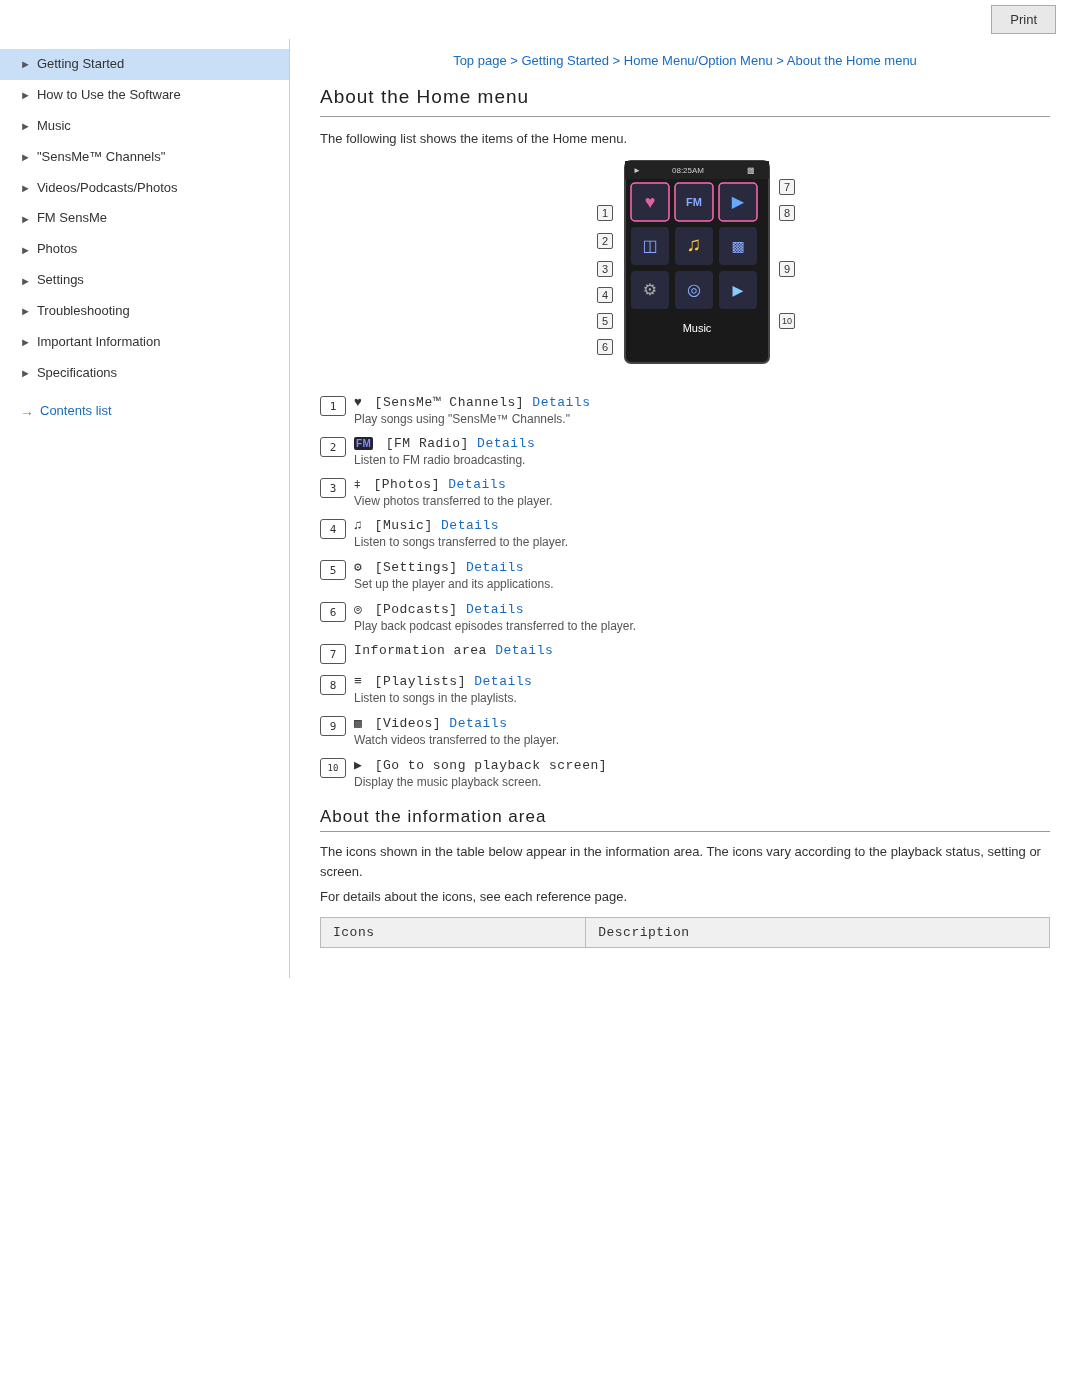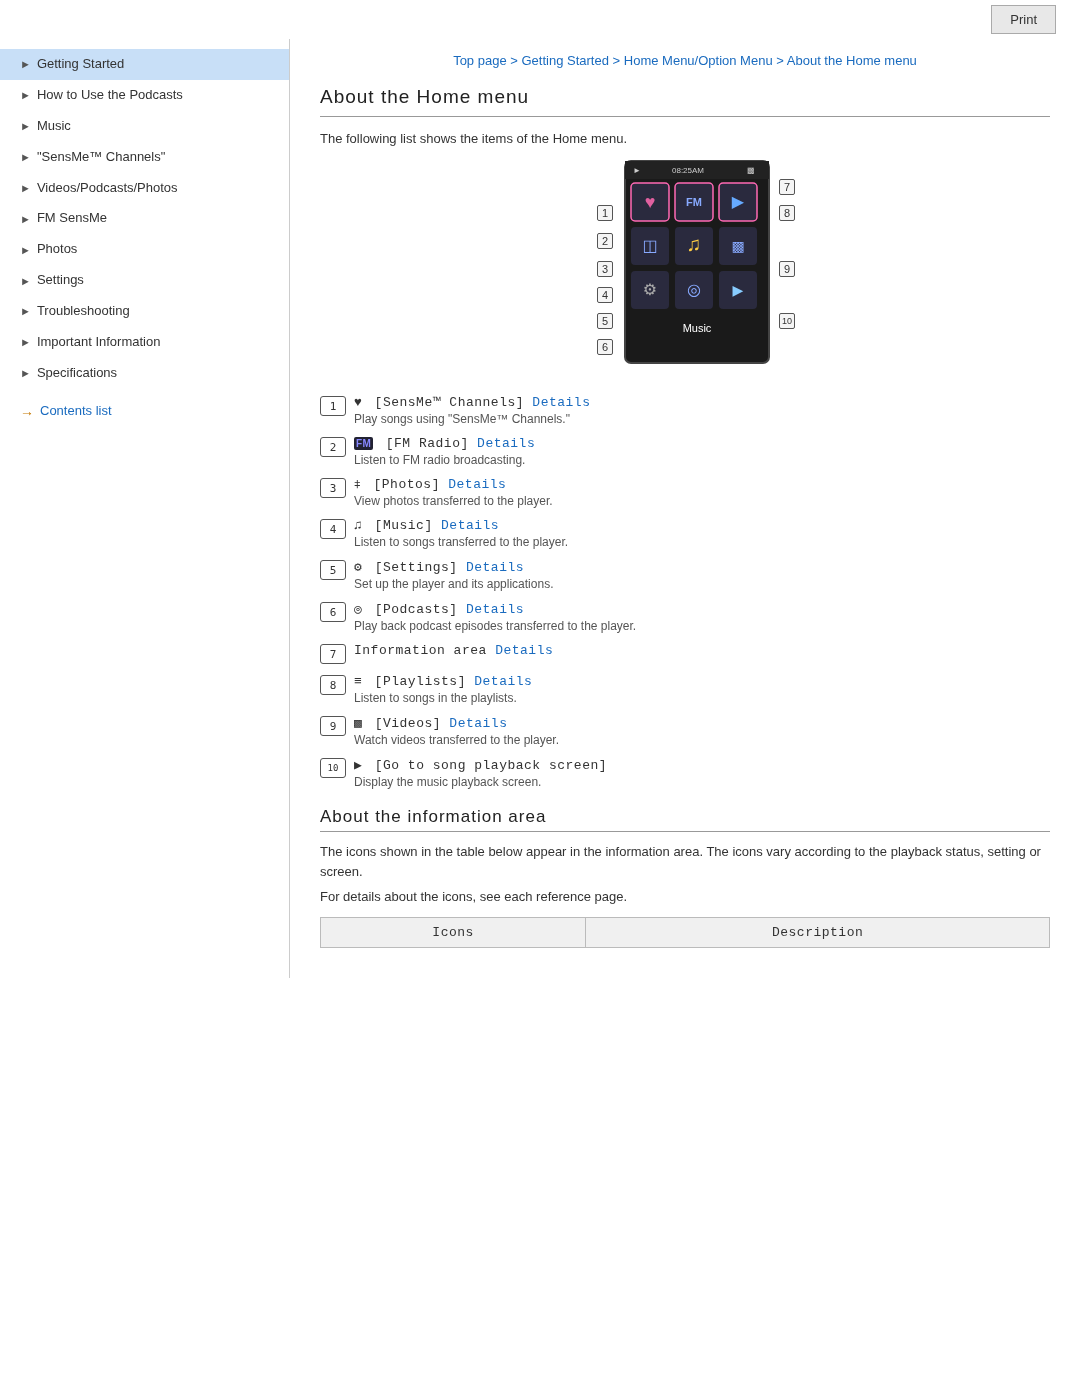--- a/index.html
+++ b/index.html
@@ -174,21 +174,21 @@
     
     .info-table {
       width: 100%;
       border-collapse: collapse;
       margin-top: 10px;
     }
     .info-table th {
       background: #f0f0f0;
       border: 1px solid #bbb;
       padding: 7px 12px;
-      text-align: center;
+      text-align: left;
       font-size: 13px;
       font-family: 'Courier New', monospace;
       font-weight: normal;
       letter-spacing: 0.5px;
     }
 
     
     .page-num {
       text-align: center;
       margin-top: 16px;
@@ -208,21 +208,21 @@
 
 <div class="main-layout">
 
   <div class="sidebar">
     <div class="sidebar-item active">
       <span class="arrow">►</span>
       <span>Getting Started</span>
     </div>
     <div class="sidebar-item">
       <span class="arrow">►</span>
-      <span>How to Use the Podcasts</span>
+      <span>How to Use the Software</span>
     </div>
     <div class="sidebar-item">
       <span class="arrow">►</span>
       <span>Music</span>
     </div>
     <div class="sidebar-item">
       <span class="arrow">►</span>
       <span>"SensMe™ Channels"</span>
     </div>
     <div class="sidebar-item">

